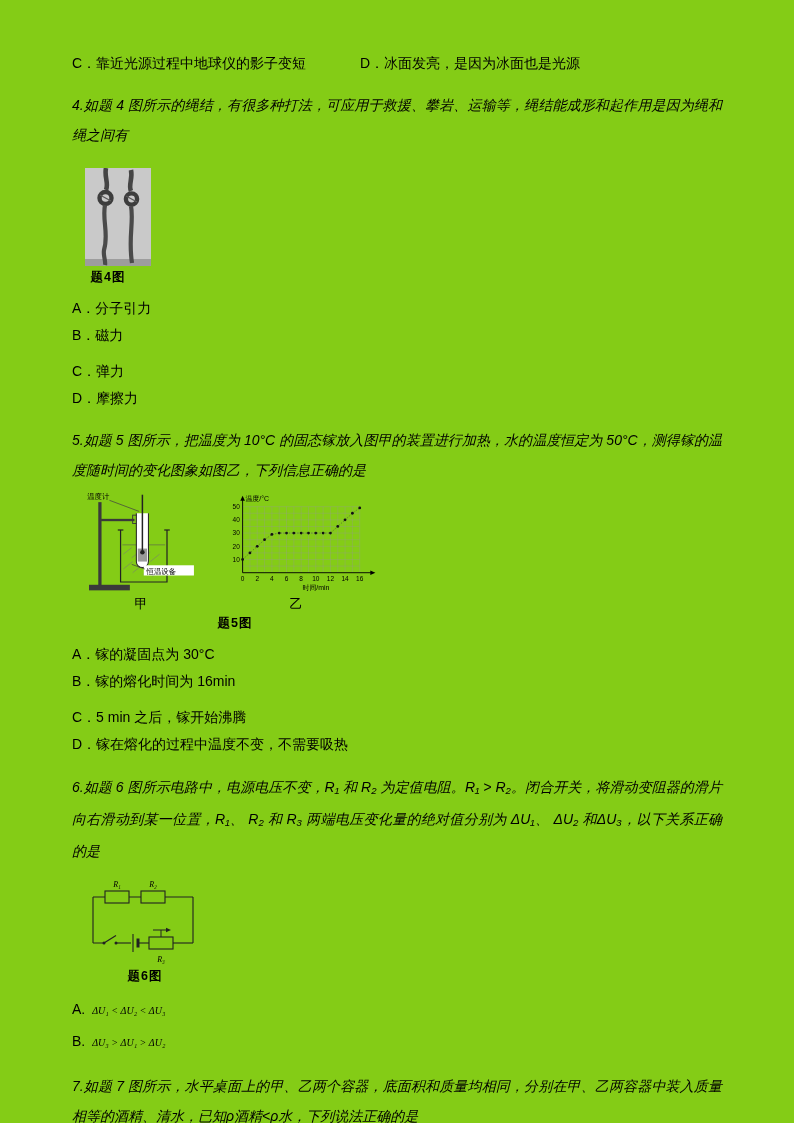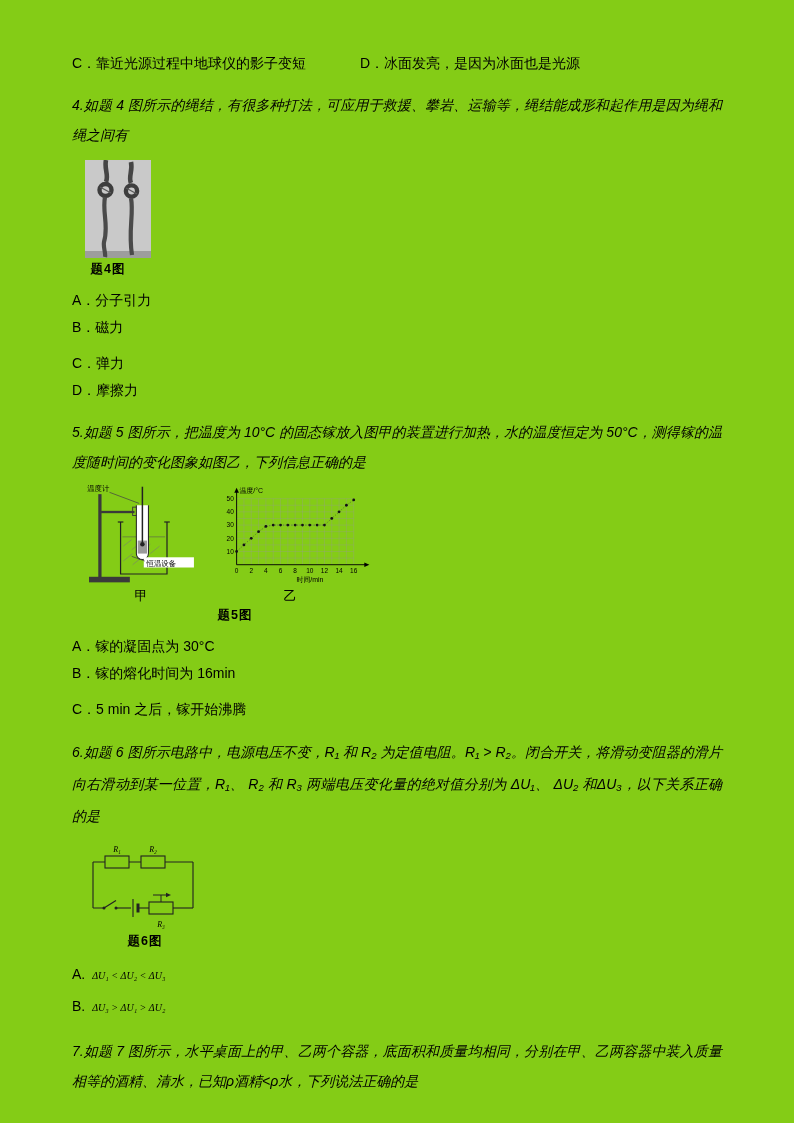--- a/index.html
+++ b/index.html
@@ -19,25 +19,25 @@
 
   .stem { line-height:30px; margin-top:13px; text-align:justify;font-style:italic; }
   .stem-q6 { line-height:32px; }
 
   figure { display:block; }
   figcaption {
     font-size:12.5px; font-weight:bold; text-align:center;
     margin-top:3px; letter-spacing:1px;
   }
 
-  .fig4 { margin:10px 0 4px 13px; width:46px; }
+  .fig4 { margin:18px 0 4px 13px; width:46px; }
   .fig4 svg { display:block; width:66px; height:98px; }
 
   .fig5 { margin:6px 0 4px 13px; width:300px; }
-  .fig5-row { display:flex; align-items:flex-end; gap:8px; }
+  .fig5-row { display:flex; align-items:flex-end; gap:14px; }
   .subfig { text-align:center; }
   .subfig .app-svg { display:block; width:112px; height:104px; }
   .subfig .graph-svg { display:block; width:170px; height:104px; }
   .sublabel { font-size:13px; line-height:16px; margin-top:1px; }
 
   .fig6 { margin:10px 0 4px 13px; width:120px; }
   .fig6 svg { display:block; width:118px; height:88px; }
 
   .math {
     font-family:"Liberation Serif", serif;
@@ -185,20 +185,21 @@
     </div>
     <figcaption>题5图</figcaption>
   </figure>
 
   <div class="row opt narrow">
     <div class="c1">A．镓的凝固点为 30°C</div>
     <div class="c2">B．镓的熔化时间为 16min</div>
   </div>
   <div class="row opt narrow">
     <div class="c1">C．5 min 之后，镓开始沸腾</div>
+    <div class="c2">D．镓在熔化的过程中温度不变，不需要吸热</div>
   </div>
 
   <p class="stem stem-q6">6.如题 6 图所示电路中，电源电压不变，R₁ 和 R₂ 为定值电阻。R₁ &gt; R₂。闭合开关，将滑动变阻器的滑片向右滑动到某一位置，R₁、 R₂ 和 R₃ 两端电压变化量的绝对值分别为 ΔU₁、 ΔU₂ 和ΔU₃，以下关系正确的是</p>
 
   <figure class="fig6">
     <svg viewBox="0 0 118 88" aria-hidden="true">
       <text x="32" y="10" font-size="8" text-anchor="middle" class="mathsvg">R₁</text>
       <text x="68" y="10" font-size="8" text-anchor="middle" class="mathsvg">R₂</text>
       <rect x="20" y="14" width="24" height="12" fill="none" stroke="#222" stroke-width="1.1"></rect>
       <rect x="56" y="14" width="24" height="12" fill="none" stroke="#222" stroke-width="1.1"></rect>

